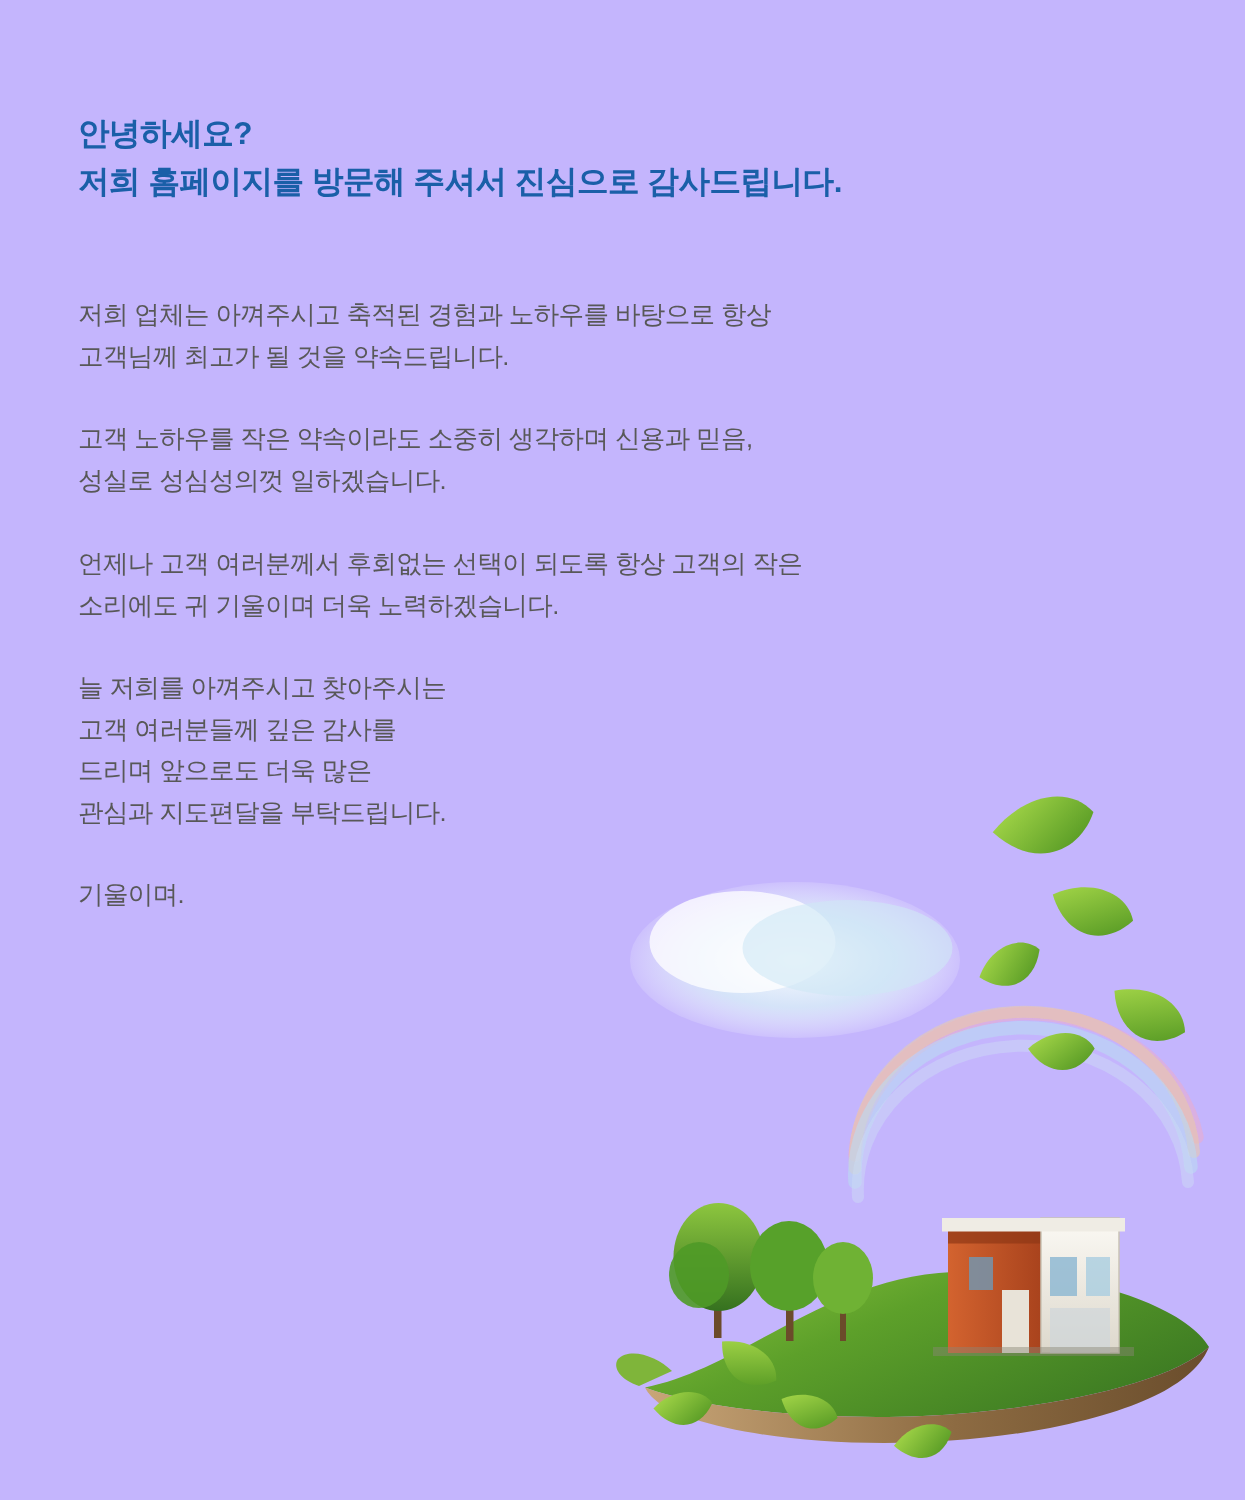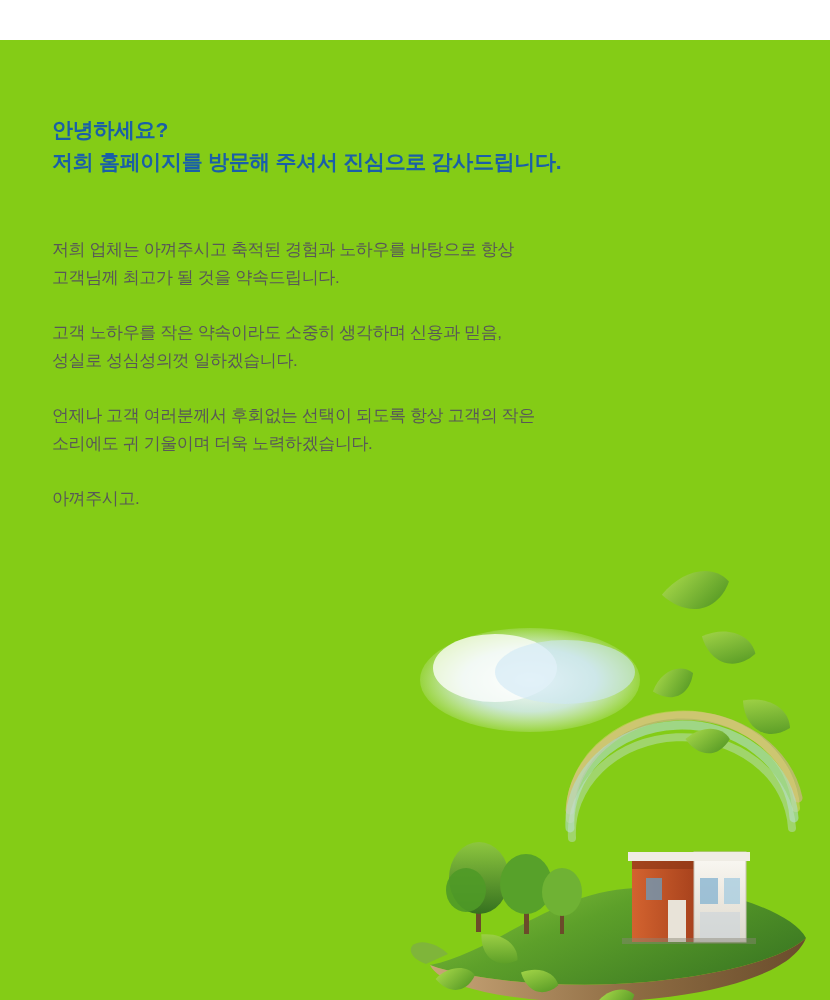--- a/index.html
+++ b/index.html
@@ -12,22 +12,21 @@
     height: 1000px;
     position: relative;
     overflow: hidden;
     font-family: "Liberation Sans", "DejaVu Sans", sans-serif;
     color: #4a4a4a;
   }
 
   .page {
     position: absolute;
     inset: 0;
-    background: #84cc16;
-    margin-top: 40px;
+    background: #c4b5fd;
   }
 
   
   .greeting {
     position: absolute;
     left: 52px;
     top: 74px;
     font-size: 21px;
     font-weight: bold;
     line-height: 1.52;
@@ -73,21 +72,25 @@
   <div class="greeting">안녕하세요?
 저희 홈페이지를 방문해 주셔서 진심으로 감사드립니다.</div>
 
   <div class="body-copy">
     <p class="para">저희 업체는 아껴주시고 축적된 경험과 노하우를 바탕으로 항상
 고객님께 최고가 될 것을 약속드립니다.</p>
     <p class="para">고객 노하우를 작은 약속이라도 소중히 생각하며 신용과 믿음,
 성실로 성심성의껏 일하겠습니다.</p>
     <p class="para">언제나 고객 여러분께서 후회없는 선택이 되도록 항상 고객의 작은
 소리에도 귀 기울이며 더욱 노력하겠습니다.</p>
-    <p class="para">아껴주시고.</p>
+    <p class="para narrow">늘 저희를 아껴주시고 찾아주시는
+고객 여러분들께 깊은 감사를
+드리며 앞으로도 더욱 많은
+관심과 지도편달을 부탁드립니다.</p>
+    <p class="para">기울이며.</p>
   </div>
 
   <div class="illustration">
     <svg width="430" height="470" viewBox="0 0 430 470" xmlns="http://www.w3.org/2000/svg">
       <defs>
         <radialGradient id="cloudGrad" cx="50%" cy="50%" r="55%">
           <stop offset="0%" stop-color="#ffffff" stop-opacity="0.98"></stop>
           <stop offset="55%" stop-color="#d8ecf8" stop-opacity="0.85"></stop>
           <stop offset="100%" stop-color="#ffffff" stop-opacity="0"></stop>
         </radialGradient>

